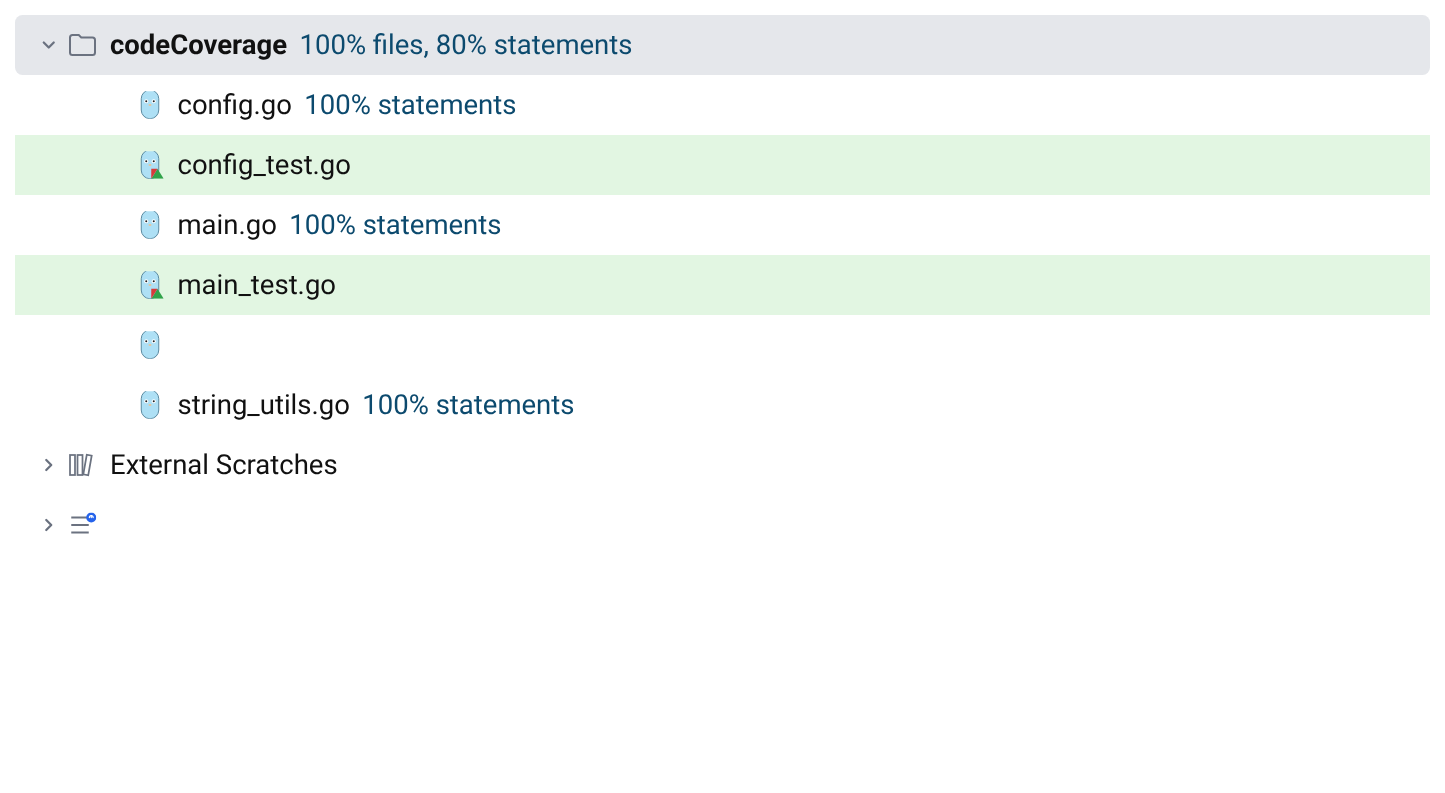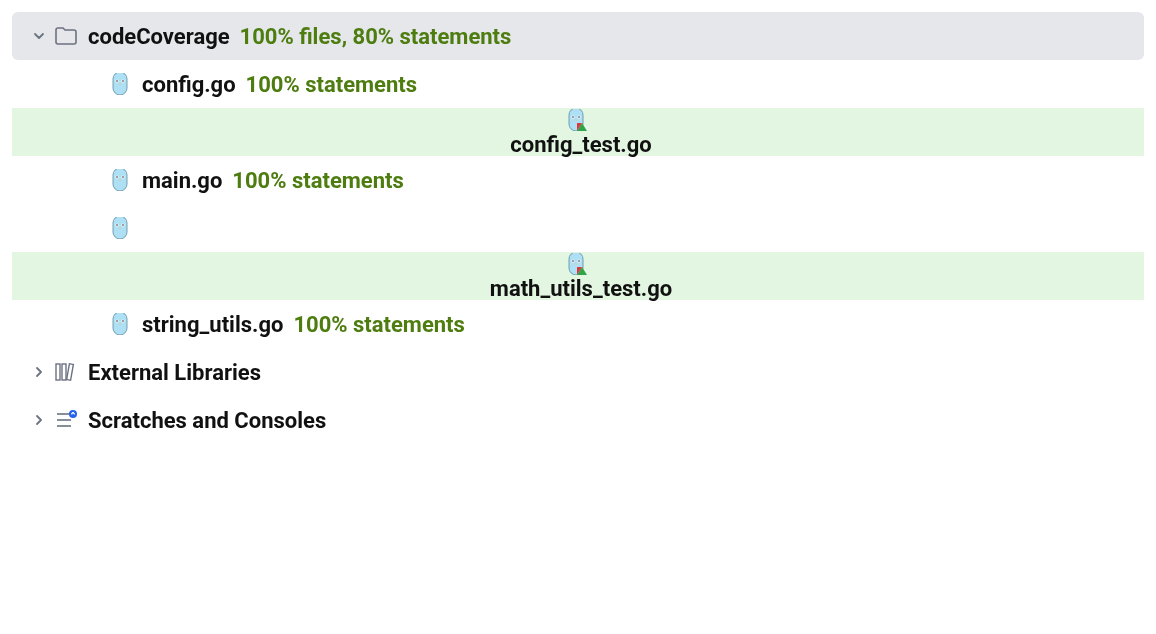--- a/index.html
+++ b/index.html
@@ -20,21 +20,21 @@
     height: 48px;
     padding: 0 12px 0 18px;
     white-space: nowrap;
     cursor: pointer;
     color: #000;
   }
   .row.root-row {
     background: #e5e7eb;
     border-radius: 6px;
   }
-  .row.highlight { background: #e2f6e2; flex-direction: column; }
+  .row.highlight { background: #e2f6e2; }
   .arrow {
     width: 18px;
     display: inline-flex;
     justify-content: center;
     align-items: center;
     color: #6b7280;
     margin-right: 6px;
     font-size: 14px;
   }
   .indent1 { width: 78px; display:inline-block; }
@@ -42,27 +42,27 @@
     width: 24px;
     height: 24px;
     display: inline-flex;
     justify-content: center;
     align-items: center;
     margin-right: 10px;
     flex-shrink: 0;
   }
   .label {
     color: #111;
-    font-weight: 700;
+    font-weight: 400;
   }
   .label.bold { font-weight: 700; }
   .meta {
-    color: #4d7c0f;
+    color: #0c4a6e;
     margin-left: 10px;
-    font-weight: 700;
+    font-weight: 400;
   }
   svg { display:block; }
 </style>
 </head>
 <body>
 
 <div class="tree">
 
   <div class="row root-row">
     <span class="arrow">
@@ -119,48 +119,48 @@
     <circle cx="8" cy="8" r="1.6" fill="#fff"></circle>
             <circle cx="8" cy="8" r="0.8" fill="#222"></circle>
     <circle cx="14" cy="8" r="1.6" fill="#fff"></circle>
             <circle cx="14" cy="8" r="0.8" fill="#222"></circle>
     <ellipse cx="11" cy="11" rx="1.2" ry="0.8" fill="#e9c49a"></ellipse>
   </svg>
 </span>
         <span class="label">main.go</span>
         <span class="meta">100% statements</span>
       </div>
-      <div class="row">
-        <span class="indent1"></span>
-        <span class="icon">
-  <svg width="22" height="22" viewBox="0 0 22 22">
-    <path d="M4 6 a7 7 0 0 1 14 0 v9 a5 5 0 0 1 -14 0 Z" fill="#aee0f5" stroke="#5b8aa0" stroke-width="0.8"></path>
-    <circle cx="8" cy="8" r="1.6" fill="#fff"></circle>
-            <circle cx="8" cy="8" r="0.8" fill="#222"></circle>
-    <circle cx="14" cy="8" r="1.6" fill="#fff"></circle>
-            <circle cx="14" cy="8" r="0.8" fill="#222"></circle>
-    <ellipse cx="11" cy="11" rx="1.2" ry="0.8" fill="#e9c49a"></ellipse>
-  </svg>
-</span>
-      </div>
       <div class="row highlight">
         <span class="indent1"></span>
         <span class="icon">
   <svg width="22" height="22" viewBox="0 0 22 22">
     <path d="M4 6 a7 7 0 0 1 14 0 v9 a5 5 0 0 1 -14 0 Z" fill="#aee0f5" stroke="#5b8aa0" stroke-width="0.8"></path>
     <circle cx="8" cy="8" r="1.6" fill="#fff"></circle>
             <circle cx="8" cy="8" r="0.8" fill="#222"></circle>
     <circle cx="14" cy="8" r="1.6" fill="#fff"></circle>
             <circle cx="14" cy="8" r="0.8" fill="#222"></circle>
     <ellipse cx="11" cy="11" rx="1.2" ry="0.8" fill="#e9c49a"></ellipse>
     <path d="M12 22 L17 14 L22 22 Z" fill="#31a34a"></path>
     <path d="M12 22 L17 14 L12 14 Z" fill="#d93a3a"></path>
   </svg>
 </span>
-        <span class="label">math_utils_test.go</span>
+        <span class="label">main_test.go</span>
+      </div>
+      <div class="row">
+        <span class="indent1"></span>
+        <span class="icon">
+  <svg width="22" height="22" viewBox="0 0 22 22">
+    <path d="M4 6 a7 7 0 0 1 14 0 v9 a5 5 0 0 1 -14 0 Z" fill="#aee0f5" stroke="#5b8aa0" stroke-width="0.8"></path>
+    <circle cx="8" cy="8" r="1.6" fill="#fff"></circle>
+            <circle cx="8" cy="8" r="0.8" fill="#222"></circle>
+    <circle cx="14" cy="8" r="1.6" fill="#fff"></circle>
+            <circle cx="14" cy="8" r="0.8" fill="#222"></circle>
+    <ellipse cx="11" cy="11" rx="1.2" ry="0.8" fill="#e9c49a"></ellipse>
+  </svg>
+</span>
       </div>
       <div class="row">
         <span class="indent1"></span>
         <span class="icon">
   <svg width="22" height="22" viewBox="0 0 22 22">
     <path d="M4 6 a7 7 0 0 1 14 0 v9 a5 5 0 0 1 -14 0 Z" fill="#aee0f5" stroke="#5b8aa0" stroke-width="0.8"></path>
     <circle cx="8" cy="8" r="1.6" fill="#fff"></circle>
             <circle cx="8" cy="8" r="0.8" fill="#222"></circle>
     <circle cx="14" cy="8" r="1.6" fill="#fff"></circle>
             <circle cx="14" cy="8" r="0.8" fill="#222"></circle>
@@ -178,35 +178,34 @@
           <path d="M4 2 L8 6 L4 10" fill="none" stroke="#6b7280" stroke-width="1.8" stroke-linecap="round" stroke-linejoin="round"></path>
         </svg>
     </span>
     <span class="icon">
       <svg width="22" height="20" viewBox="0 0 22 20">
         <rect x="1" y="2" width="4" height="16" fill="none" stroke="#6b7280" stroke-width="1.4"></rect>
         <rect x="7" y="2" width="4" height="16" fill="none" stroke="#6b7280" stroke-width="1.4"></rect>
         <rect x="13" y="2" width="4" height="16" fill="none" stroke="#6b7280" stroke-width="1.4" transform="rotate(10 15 10)"></rect>
       </svg>
     </span>
-    <span class="label">External Libraries</span>
+    <span class="label">External Scratches</span>
   </div>
 
   <div class="row">
     <span class="arrow">
       <svg width="12" height="12" viewBox="0 0 12 12">
           <path d="M4 2 L8 6 L4 10" fill="none" stroke="#6b7280" stroke-width="1.8" stroke-linecap="round" stroke-linejoin="round"></path>
         </svg>
     </span>
     <span class="icon">
       <svg width="22" height="20" viewBox="0 0 22 20">
         <line x1="2" y1="4" x2="16" y2="4" stroke="#6b7280" stroke-width="1.6"></line>
         <line x1="2" y1="10" x2="16" y2="10" stroke="#6b7280" stroke-width="1.6"></line>
         <line x1="2" y1="16" x2="16" y2="16" stroke="#6b7280" stroke-width="1.6"></line>
         <circle cx="18" cy="4" r="4" fill="#2563eb"></circle>
         <path d="M16.5 4 a1.5 1.5 0 1 1 3 0" fill="none" stroke="#fff" stroke-width="1" stroke-linecap="round"></path>
         <line x1="18" y1="2.5" x2="18" y2="4" stroke="#fff" stroke-width="1" stroke-linecap="round"></line>
       </svg>
     </span>
-    <span class="label">Scratches and Consoles</span>
   </div>
 
 </div>
 
 </body></html>

